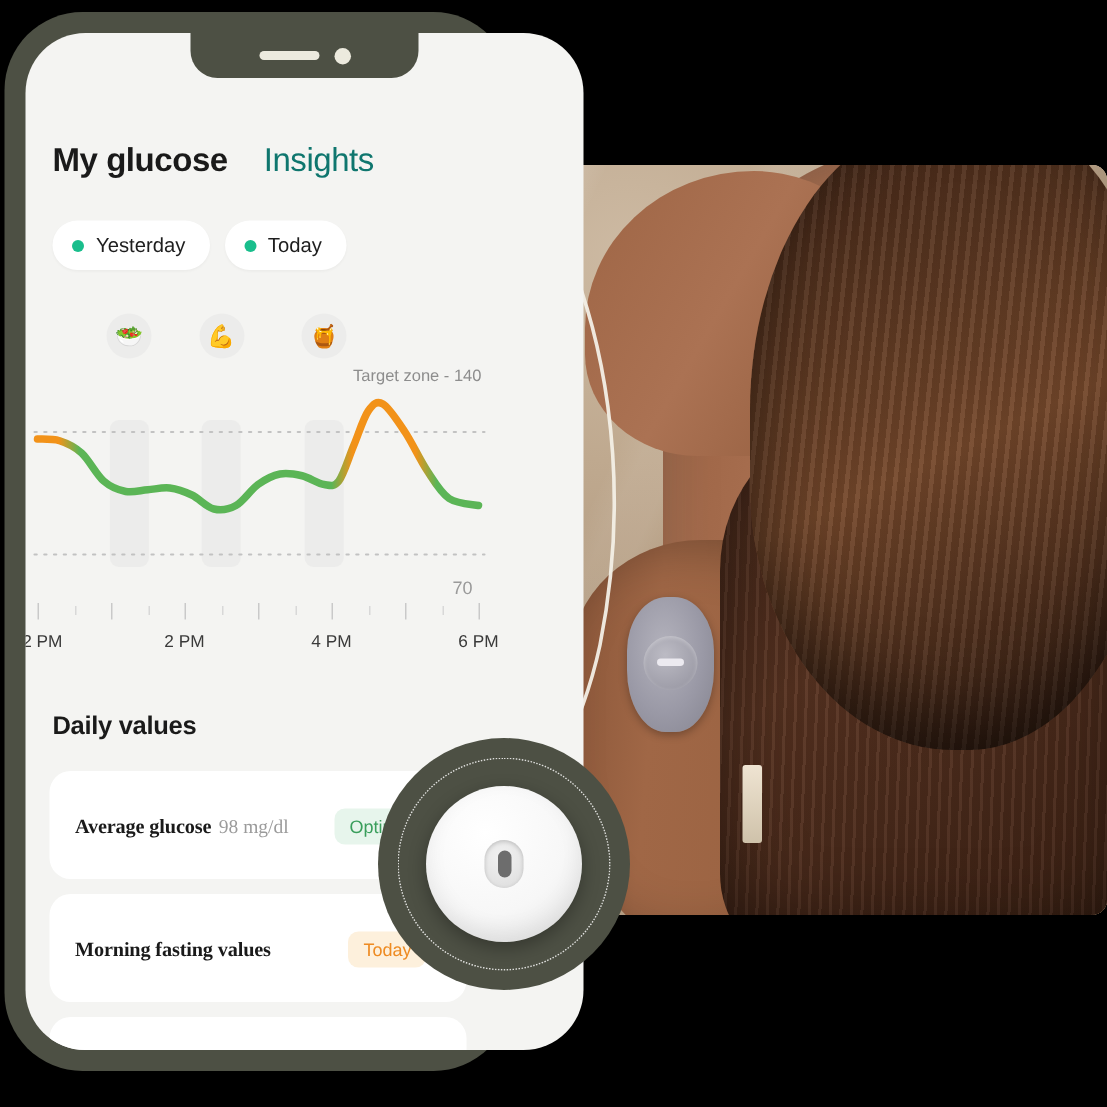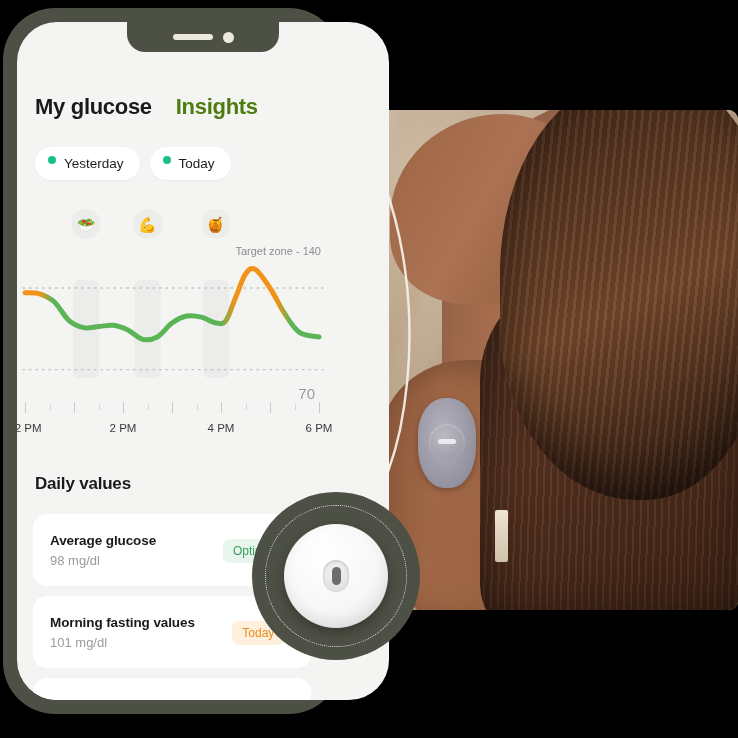--- a/index.html
+++ b/index.html
@@ -129,25 +129,25 @@
     z-index: 6;
   }
   .speaker { width: 40px; height: 6px; border-radius: 3px; background: #eceade; }
   .cam { width: 11px; height: 11px; border-radius: 50%; background: #eceade; }
 
   
   .app { position: absolute; inset: 0; }
   .tabs { position: absolute; left: 18px; top: 72px; display: flex; align-items: baseline; gap: 24px; }
   .tab { font-size: 22px; letter-spacing: -.3px; }
   .tab.active { color: #1a1a1a; font-weight: 700; }
-  .tab.inactive { color: #4d7c0f; font-weight: 700; }
+  .tab.inactive { color: #0f766e; font-weight: 400; }
 
   .chips { position: absolute; left: 18px; top: 125px; display: flex; gap: 10px; }
   .chip {
-    display: flex; gap: 8px;
+    display: flex; align-items: center; gap: 8px;
     background: #ffffff; border-radius: 22px;
     padding: 9px 16px 9px 13px;
     font-size: 13.5px; color: #1e1e1e;
     box-shadow: 0 1px 2px rgba(0,0,0,.04);
   }
   .dot { width: 8px; height: 8px; border-radius: 50%; background: #19be8c; flex: none; }
 
   
   .chart-wrap { position: absolute; left: 0; top: 185px; width: 310px; height: 240px; }
   .emoji-row { position: absolute; top: 0; left: 0; width: 310px; height: 40px; }
@@ -155,41 +155,41 @@
     position: absolute; top: 2px;
     width: 30px; height: 30px; border-radius: 50%;
     background: #ececeb;
     display: flex; align-items: center; justify-content: center;
     font-size: 15px; line-height: 1;
   }
   .zone-label {
     position: absolute; right: 6px; top: 38px;
     font-size: 11px; color: #8d8d8d; white-space: nowrap;
   }
-  .low-label { position: absolute; right: 12px; top: 178px; font-size: 15px; color: #9a9a9a; }
+  .low-label { position: absolute; right: 12px; top: 178px; font-size: 12px; color: #9a9a9a; }
 
   .axis { position: absolute; left: 0; top: 195px; width: 310px; height: 58px; }
   .ticks { position: absolute; left: 0; top: 0; width: 310px; height: 14px; }
   .tick { position: absolute; top: 0; width: 1px; background: #c9c9c9; }
   .tick.major { height: 11px; }
   .tick.minor { height: 6px; top: 2px; background: #d8d8d8; }
   .xlabels { position: absolute; left: 0; top: 20px; width: 310px; height: 18px; }
   .xlabel { position: absolute; font-size: 11.5px; color: #3a3a3a; transform: translateX(-50%); white-space: nowrap; }
 
   
   .dv-title { position: absolute; left: 18px; top: 452px; font-size: 17px; font-weight: 700; color: #1a1a1a; letter-spacing: -.2px; }
   .dv-list { position: absolute; left: 16px; top: 492px; width: 278px; display: flex; flex-direction: column; gap: 10px; }
   .dv-row {
     position: relative;
     background: #ffffff; border-radius: 14px;
     padding: 16px 14px 15px 17px;
     min-height: 72px;
     display: flex; align-items: center; justify-content: space-between;
   }
-  .dv-left { display: flex; flex-direction: column; gap: 5px; }
+  .dv-left { display: flex; flex-direction: row; gap: 5px; font-family: Liberation Serif, serif; }
   .dv-name { font-size: 13.5px; font-weight: 700; color: #1a1a1a; letter-spacing: -.1px; white-space: nowrap; }
   .dv-val { font-size: 13px; color: #9b9b9b; }
   .dv-right { display: flex; align-items: center; gap: 8px; }
   .badge { font-size: 12px; padding: 5px 10px; border-radius: 7px; white-space: nowrap; }
   .badge.optimal { background: #e7f5ec; color: #3a9e5c; }
   .badge.high { background: #fdf0dc; color: #ee8b22; }
   .chev { font-size: 14px; color: #bdbdbd; line-height: 1; }
 
   
   .magnifier {
@@ -344,21 +344,20 @@
                 <div class="dv-val">98 mg/dl</div>
               </div>
               <div class="dv-right">
                 <span class="badge optimal">Optimal</span>
                 <span class="chev">›</span>
               </div>
             </div>
             <div class="dv-row">
               <div class="dv-left">
                 <div class="dv-name">Morning fasting values</div>
-                <div class="dv-val">101 mg/dl</div>
               </div>
               <div class="dv-right">
                 <span class="badge high">Today</span>
                 <span class="chev">›</span>
               </div>
             </div>
             <div class="dv-row">
               <div class="dv-left">
                 <div class="dv-name">Glucose variability</div>
               </div>

